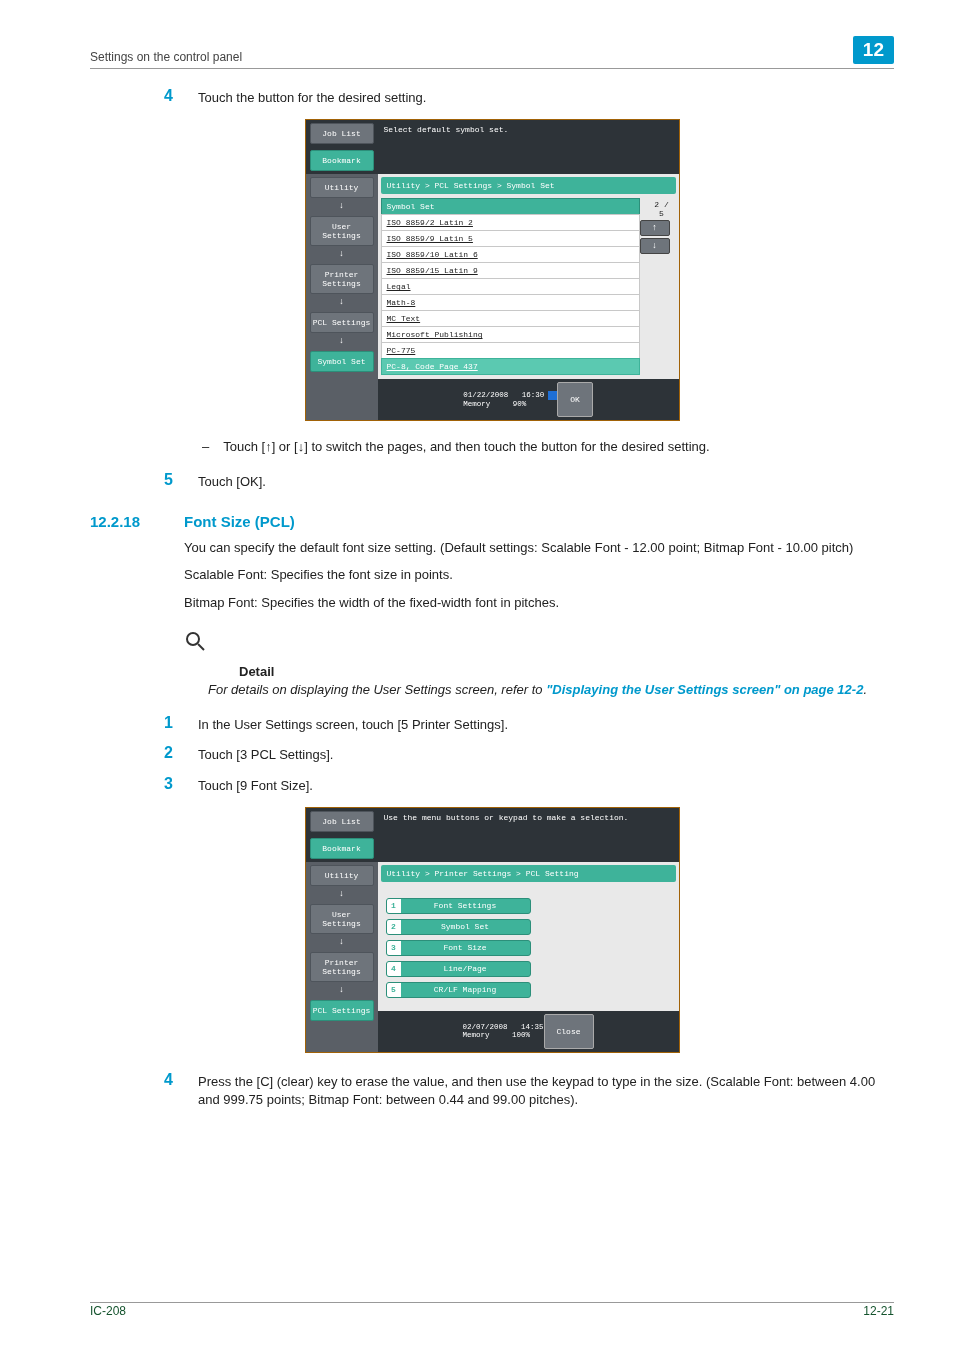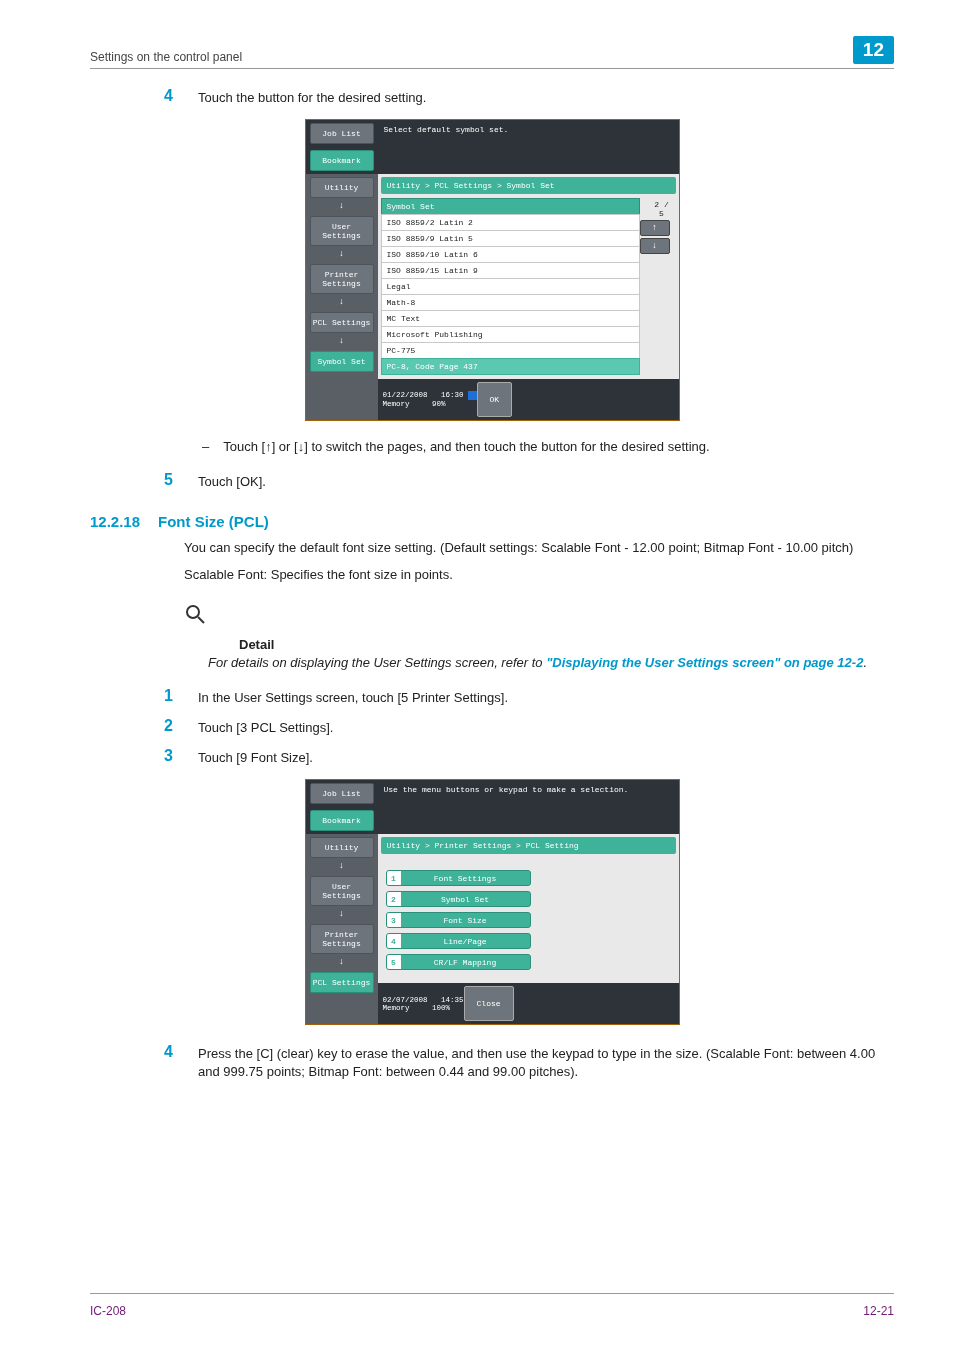--- a/index.html
+++ b/index.html
@@ -15,49 +15,49 @@
   *{box-sizing:border-box;}
   html,body{margin:0;padding:0;background:#fff;font-family:Arial,Helvetica,sans-serif;color:#222;}
   .page{position:relative;width:954px;min-height:1350px;margin:0 auto;padding:36px 60px 0 90px;}
   .running-hdr{font-size:12px;color:#444;border-bottom:1px solid var(--divider);padding-bottom:4px;display:flex;justify-content:space-between;align-items:flex-end;}
   .chap-num{font-size:19px;font-weight:700;color:#fff;background:var(--accent);padding:3px 10px;border-radius:2px;margin-left:48px;}
   .content{margin-top:18px;}
   .step{display:flex;gap:22px;margin:10px 0 10px 74px;}
   .step-num{font-size:16px;font-weight:700;color:var(--accent);min-width:12px;}
   .step-text{font-size:13px;line-height:1.4;flex:1;padding-top:2px;}
   .dash-note{display:flex;gap:14px;margin:12px 0 14px 112px;font-size:13px;line-height:1.5;}
-  .heading-row{display:flex;margin:22px 0 1px 0;}
+  .heading-row{display:flex;gap:26px;margin:22px 0 1px 0;}
   .sec-num{color:var(--accent);font-size:15px;font-weight:700;min-width:68px;}
   .sec-title{color:var(--accent);font-size:15px;font-weight:700;}
   .body-p{font-size:13px;line-height:1.5;margin:8px 0 8px 94px;max-width:720px;}
   .detail-block{margin:18px 0 14px 94px;}
   .mag{display:inline-block;margin-bottom:6px;}
   .detail-label{font-size:13px;font-weight:700;margin:2px 0 2px 24px;padding-left:31px;}
   .detail-text{font-size:13px;font-style:italic;line-height:1.45;margin-left:24px;max-width:700px;}
   .detail-link{color:var(--accent);font-weight:700;font-style:italic;}
-  .footer{position:absolute;bottom:32px;left:90px;right:60px;border-top:1px solid var(--divider);padding-top:10px;font-size:12px;color:#701a75;display:flex;justify-content:space-between;margin-top:40px;}
+  .footer{position:absolute;bottom:32px;left:90px;right:60px;border-top:1px solid var(--divider);padding-top:1px;font-size:12px;color:#14532d;display:flex;justify-content:space-between;margin-top:40px;}
   
   .screen{width:375px;margin:12px auto 16px;border:1px solid #a16207;font-family:"Courier New",monospace;font-size:8px;color:#d8d8d8;background:var(--screen-bg);}
   .scr-top{display:flex;align-items:stretch;background:var(--status-bar);}
   .scr-side{width:72px;background:var(--panel);display:flex;flex-direction:column;}
   .side-btn{background:var(--teal);color:#fff;text-align:center;padding:5px 2px;margin:3px 4px;border:1px solid #2c8f7a;border-radius:2px;font-size:8px;}
   .side-btn.plain{background:#6e747b;border-color:#4e545b;}
   .side-arrow{color:#fff;text-align:center;font-size:9px;margin:0 0 2px;}
   .scr-msg{flex:1;color:#fff;padding:5px 6px;font-size:8px;}
   .scr-body{display:flex;}
   .scr-main{flex:1;background:var(--screen-bg);position:relative;color:#222;}
   .crumb{background:var(--teal);color:#fff;padding:4px 6px;font-size:8px;margin:3px;border-radius:2px;}
   .list-area{margin:4px 3px 0;position:relative;}
   .list-hdr{background:var(--teal);color:#fff;padding:3px 5px;font-size:8px;border:1px solid #2c8f7a;}
-  .list-row{background:#fff;border:1px solid #c8c8c8;padding:3px 5px;font-size:8px;margin-top:-1px;color:#222;}
+  .list-row{background:#fff;border:1px solid #c8c8c8;padding:3px 5px;font-size:8px;margin-top:-1px;color:#222;text-decoration:underline;}
   .list-row.sel{background:var(--teal-light);color:#fff;border-color:#3eb39a;}
   .pager{position:absolute;right:6px;top:2px;width:30px;text-align:center;}
   .pager-lbl{font-size:8px;color:#222;margin-bottom:2px;padding-left:14px;}
   .pg-btn{background:#6e747b;color:#fff;border:1px solid #444;border-radius:2px;padding:2px 0;margin:2px 0;font-size:9px;}
-  .status-bar{background:var(--status-bar);color:#fff;display:flex;justify-content:flex-start;align-items:center;padding:3px 5px;font-size:7.5px;margin-top:4px;}
+  .status-bar{background:var(--status-bar);color:#fff;display:flex;justify-content:center;align-items:center;padding:3px 5px;font-size:7.5px;margin-top:4px;}
   .ok-btn{background:#6e747b;color:#fff;border:1px solid #aaa;border-radius:2px;padding:12px 12px;font-size:8px;}
   .small-icon{display:inline-block;width:9px;height:9px;background:#1e6fd6;margin-left:4px;vertical-align:middle;}
   
   .menu-btn{display:flex;align-items:center;background:var(--teal);color:#fff;border:1px solid #2c8f7a;border-radius:3px;margin:5px 0;width:145px;height:16px;font-size:8px;}
   .menu-num{background:#fff;color:var(--teal);width:14px;text-align:center;align-self:stretch;display:flex;align-items:center;justify-content:center;border-radius:2px 0 0 2px;font-weight:700;}
   .menu-lbl{flex:1;text-align:center;}
   .menu-col{padding:8px 8px 4px;}
 </style>
 </head>
 <body>
@@ -138,20 +138,21 @@
       <div class="step-text">Touch [OK].</div>
     </div>
 
     <div class="heading-row">
       <span class="sec-num">12.2.18</span>
       <span class="sec-title">Font Size (PCL)</span>
     </div>
 
     <p class="body-p">You can specify the default font size setting. (Default settings: Scalable Font - 12.00 point; Bitmap Font - 10.00 pitch)</p>
     <p class="body-p">Scalable Font: Specifies the font size in points.</p>
+    <p class="body-p">Bitmap Font: Specifies the width of the fixed-width font in pitches.</p>
 
     <div class="detail-block">
       <span class="mag">
         <svg width="22" height="22" viewBox="0 0 22 22">
             <circle cx="9" cy="9" r="6" fill="none" stroke="#333" stroke-width="2"></circle>
             <line x1="14" y1="14" x2="20" y2="20" stroke="#333" stroke-width="2"></line>
           </svg>
       </span>
       <div class="detail-label">Detail</div>
       <div class="detail-text">

